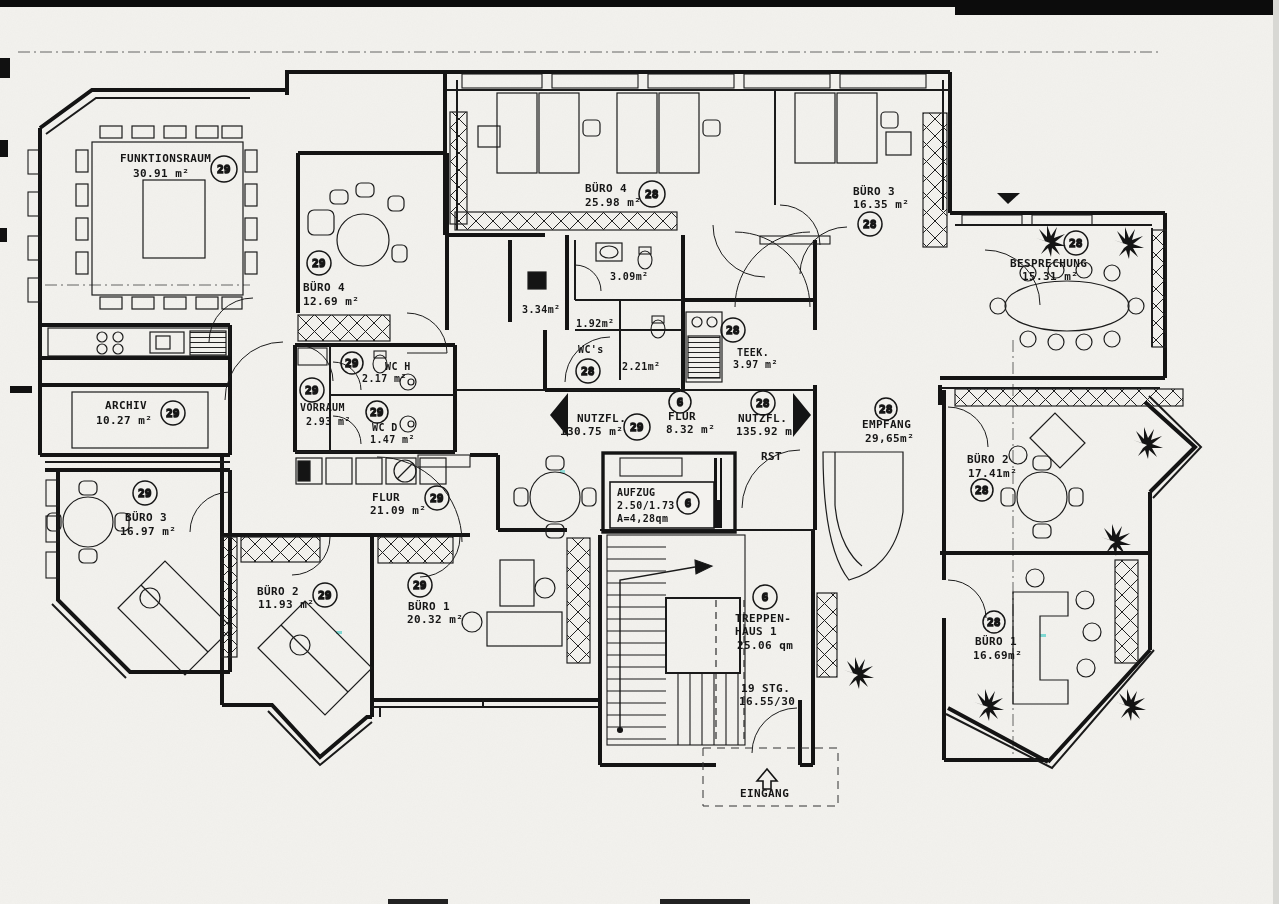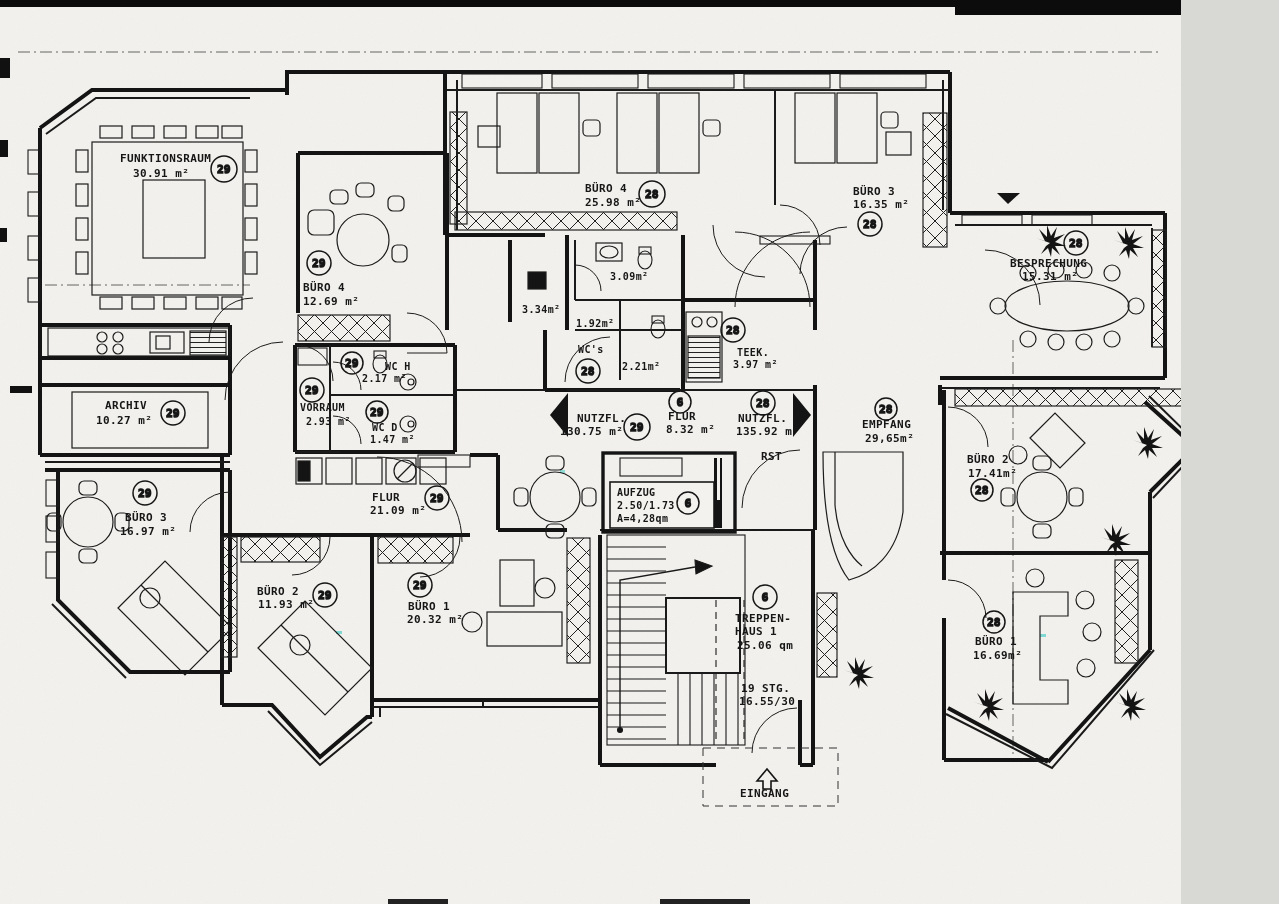--- a/index.html
+++ b/index.html
@@ -1,16 +1,16 @@
 <!DOCTYPE html>
 <html><head>
 <meta charset="utf-8">
 <style>
   html,body{margin:0;padding:0;background:#d8d8d4;}
-  .page{position:relative;width:1181px;height:904px;background:#f3f2ee;overflow:hidden;
+  .page{position:relative;width:1273px;height:904px;background:#f3f2ee;overflow:hidden;
         font-family:"DejaVu Sans Mono",monospace;}
   svg{position:absolute;left:0;top:0;}
   svg text{font-family:"DejaVu Sans Mono",monospace;font-weight:bold;fill:#161616;
            letter-spacing:0.4px;}
   .t11{font-size:11px}
   .t10{font-size:10px}
   .badge-txt{font-size:10.5px;text-anchor:middle}
 </style>
 </head>
 <body>

